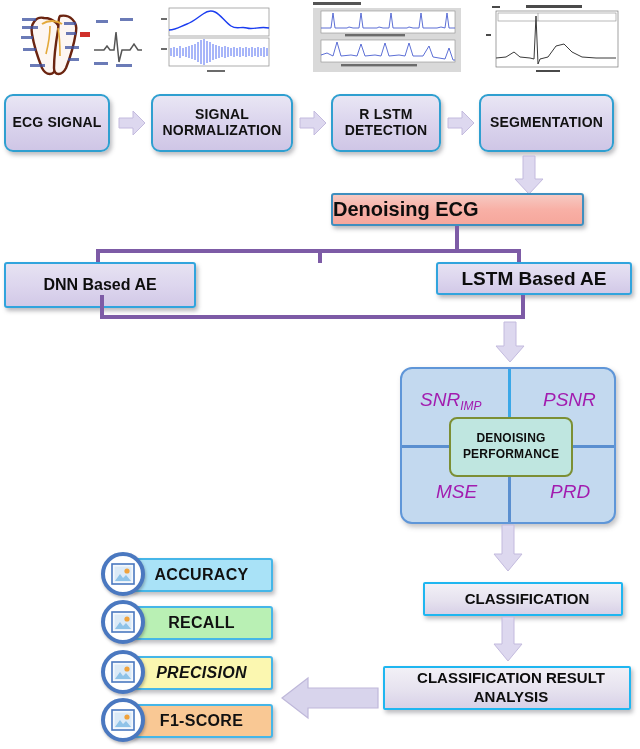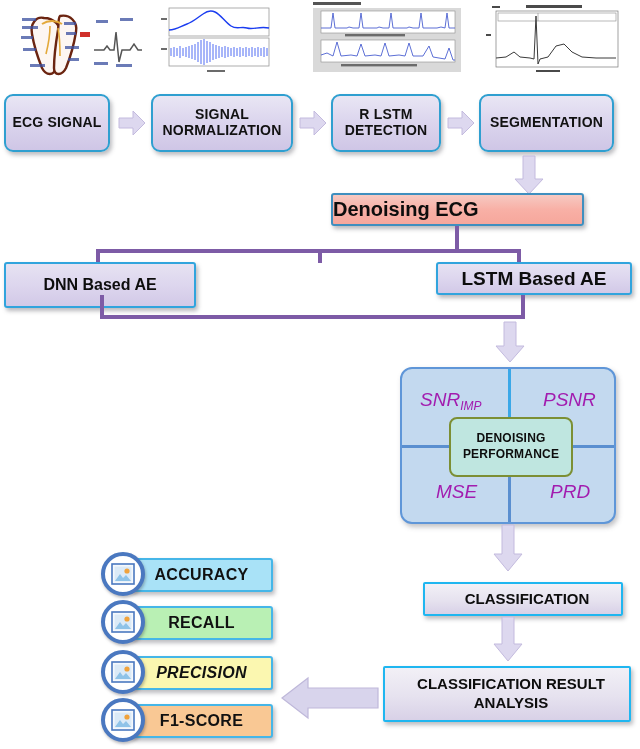--- a/index.html
+++ b/index.html
@@ -380,21 +380,21 @@
   <div class="classbox" style="left:423px; top:582px; width:200px; height:34px; font-size:15px;">
     <span>CLASSIFICATION</span>
   </div>
 
   <div class="arrow" style="left:493px; top:616px; width:30px; height:46px;">
     <svg width="30" height="46" viewBox="0 0 30 46">
       <polygon points="9,1 21,1 21,28 29,28 15,45 1,28 9,28" fill="#ddd8ef" stroke="#c3bade" stroke-width="1"></polygon>
     </svg>
   </div>
 
-  <div class="classbox" style="left:383px; top:666px; width:248px; height:56px; font-size:15px;">
+  <div class="classbox" style="left:383px; top:666px; width:248px; height:44px; font-size:15px;">
     <span>
       <span>CLASSIFICATION RESULT</span><br>
       <span>ANALYSIS</span>
     </span>
   </div>
 
   <div class="arrow" style="left:281px; top:674px; width:98px; height:48px;">
     <svg width="98" height="48" viewBox="0 0 98 48">
       <polygon points="1,24 27,4 27,14 97,14 97,34 27,34 27,44" fill="#d8d4ec" stroke="#bfb8da" stroke-width="1.2"></polygon>
     </svg>

